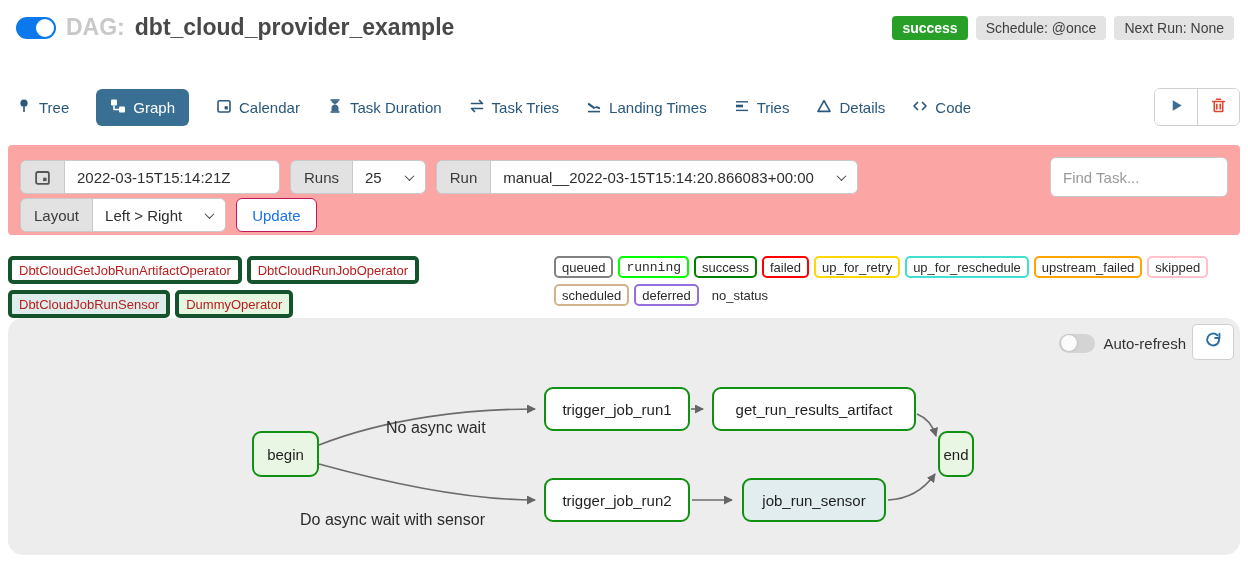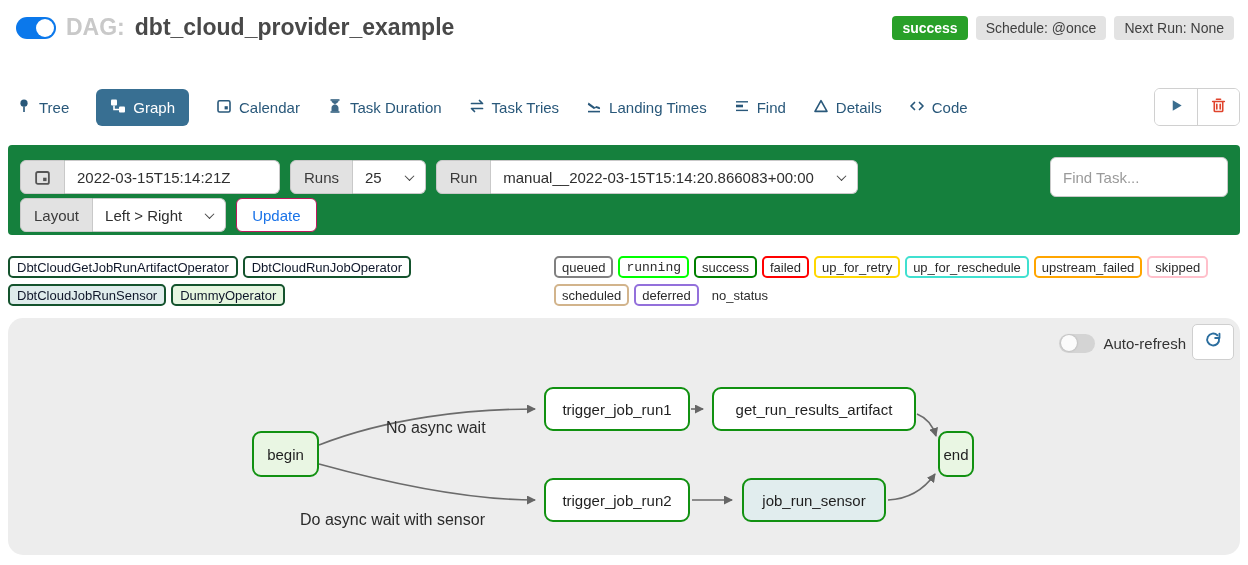--- a/index.html
+++ b/index.html
@@ -21,38 +21,38 @@
   .tabbar { position:absolute; top:88px; left:16px; right:8px; height:38px; display:flex; align-items:center;gap:20px; }
   .tabs { display:flex; align-items:center; gap:27px; }
   .tab { display:flex; align-items:center; gap:7px; font-size:15px; color:#29587a; cursor:pointer; white-space:nowrap; }
   .tab svg { flex:0 0 auto; }
   .tab.active { background:#386f92; color:#fff; padding:9px 14px; border-radius:6px; }
   .tab-actions { margin-left:auto; display:flex; border:1px solid #d0d0d0; border-radius:6px; overflow:hidden; background:#fff; }
   .tab-actions .abtn { width:42px; height:36px; display:flex; align-items:center; justify-content:center; cursor:pointer; background:#fff; }
   .tab-actions .abtn + .abtn { border-left:1px solid #d0d0d0; }
 
   
-  .filter-panel { position:absolute; top:145px; left:8px; right:8px; height:90px; background:#15803d; border-radius:4px; padding:12px; }
+  .filter-panel { position:absolute; top:145px; left:8px; right:8px; height:90px; background:#fca5a5; border-radius:4px; padding:12px; }
   .frow { display:flex; align-items:center; }
   .frow + .frow { margin-top:1px; }
   .igroup { display:flex; align-items:stretch; height:34px; margin-right:10px; }
   .addon { display:flex; align-items:center; padding:0 13px; background:#e2e2e2; border:1px solid #c9c9c9; font-size:15px; color:#3b3b3b; border-radius:6px 0 0 6px; white-space:nowrap; }
   .ibox, .sbox { display:flex; align-items:center; background:#fff; border:1px solid #c9c9c9; border-left:none; border-radius:0 6px 6px 0; font-size:15px; color:#2f2f2f; padding:0 12px; }
   .ibox input { border:none; outline:none; font-size:15px; font-family:inherit; color:#2f2f2f; width:190px; background:transparent; }
   .sbox { cursor:pointer; gap:24px; }
   .chev { width:7px; height:7px; border-right:1.7px solid #444; border-bottom:1.7px solid #444; transform:rotate(45deg) translate(-1px,-1px); }
   .find-task { margin-left:auto; height:40px; width:178px; border:1px solid #c9c9c9; border-radius:6px; padding:0 12px; font-size:15px; font-family:inherit; color:#2f2f2f; background:#fff; }
   .find-task::placeholder { color:#9a9a9a; }
   .update-btn { height:34px; padding:0 15px; background:#fff; border:1px solid #be185d; border-radius:6px; color:#1a73e8; font-size:15px; font-family:inherit; cursor:pointer; }
 
   
   .legend { position:absolute; top:256px; left:8px; right:4px; display:flex; }
   .legend-ops { width:546px; display:flex; flex-wrap:wrap; gap:6px 5px; align-content:flex-start; }
   .legend-states { flex:1; display:flex; flex-wrap:wrap; gap:6px 5px; align-content:flex-start; }
-  .lbadge { font-size:13px; color:#0f172a; background:#fff; border:2px solid #14532d; border-radius:5px; padding:1px 7px; white-space:nowrap; height:22px; display:flex; align-items:center; }
+  .lbadge { font-size:13px; color:#b91c1c; background:#fff; border:4px solid #14532d; border-radius:5px; padding:1px 7px; white-space:nowrap; height:28px; display:flex; align-items:center; }
   .sbadge { font-size:13px; color:#2b2b2b; background:#fff; border:2px solid #808080; border-radius:5px; padding:0 6px; white-space:nowrap; height:22px; display:flex; align-items:center; }
   .sbadge.borderless { border-color:transparent; background:transparent; }
 
   
   .graph-panel { position:absolute; top:318px; left:8px; width:1232px; height:237px; background:#ededed; border-radius:15px; }
   .graph-edges { position:absolute; inset:0; width:100%; height:100%; }
   .auto-refresh { position:absolute; top:8px; right:54px; display:flex; align-items:center; gap:8px; height:34px; }
   .ar-toggle { width:36px; height:19px; border-radius:10px; background:#d4d4d4; position:relative; cursor:pointer; }
   .ar-toggle .knob { position:absolute; top:1.5px; left:2px; width:16px; height:16px; border-radius:50%; background:#fbfbfb; box-shadow:0 0 2px rgba(0,0,0,.25); }
   .ar-label { font-size:15px; color:#333; }
@@ -130,21 +130,21 @@
             <rect x="2" y="12.8" width="12" height="1.6" fill="currentColor"></rect>
           </svg></span>
       <span>Landing Times</span>
     </div>
     <div class="tab">
       <span><svg width="16" height="16" viewBox="0 0 16 16" stroke="currentColor" fill="none">
             <path d="M2 3.8 h12" stroke-width="1.4"></path>
             <path d="M2 8 h7" stroke-width="2.6"></path>
             <path d="M2 12.4 h12" stroke-width="1.4"></path>
           </svg></span>
-      <span>Find</span>
+      <span>Tries</span>
     </div>
     <div class="tab">
       <span><svg width="16" height="16" viewBox="0 0 16 16">
             <path d="M8 2.6 L14 13.4 H2 Z" stroke="currentColor" stroke-width="1.6" fill="none" stroke-linejoin="round"></path>
           </svg></span>
       <span>Details</span>
     </div>
     <div class="tab">
       <span><svg width="16" height="16" viewBox="0 0 16 16" stroke="currentColor" stroke-width="1.7" fill="none" stroke-linecap="round" stroke-linejoin="round">
             <path d="M5.5 4.5 L2 8 l3.5 3.5"></path>

